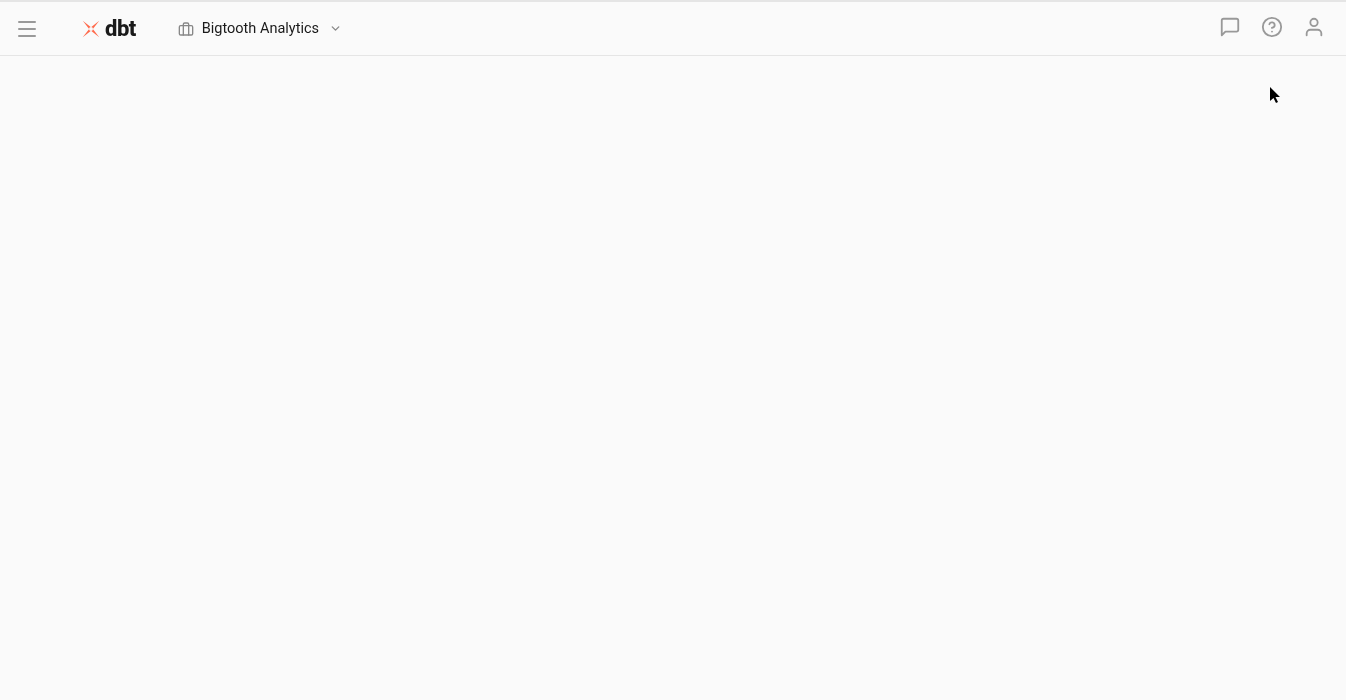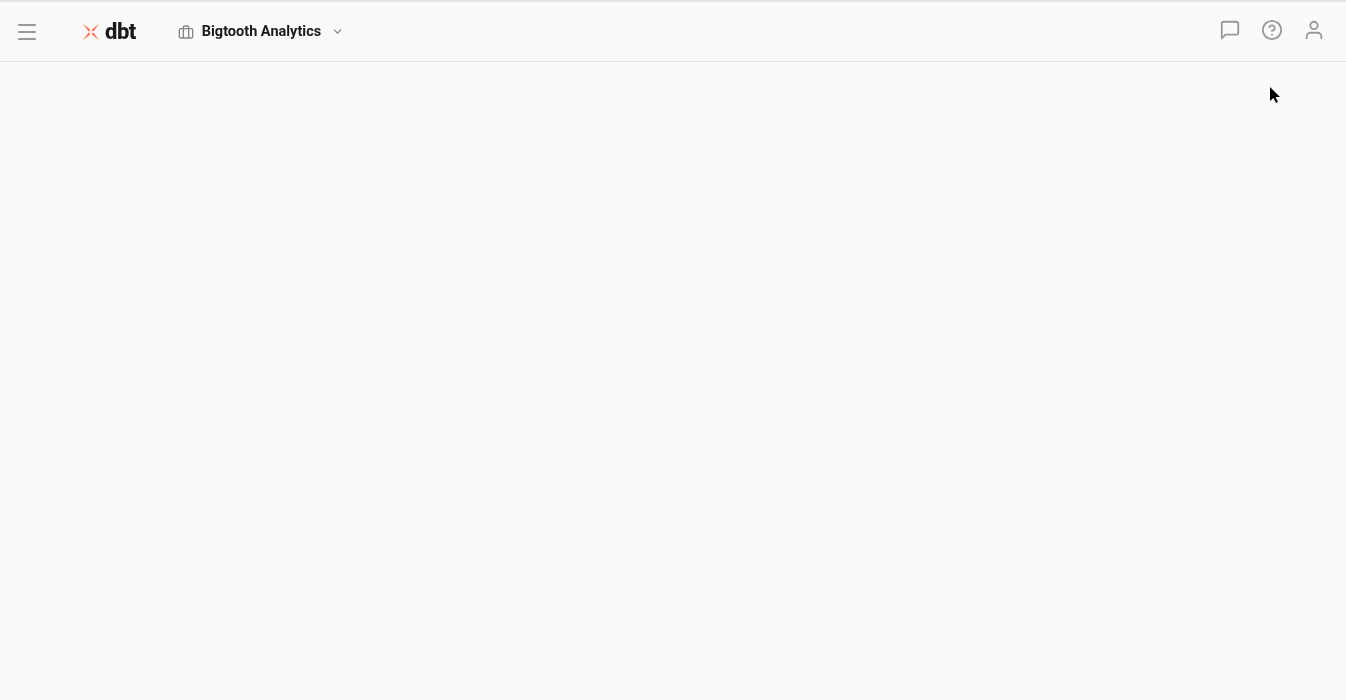--- a/index.html
+++ b/index.html
@@ -13,21 +13,21 @@
       width: 1346px;
       height: 700px;
       overflow: hidden;
     }
     .top-divider {
       height: 2px;
       background: #e5e5e5;
       width: 100%;
     }
     .header {
-      height: 60px;
+      height: 54px;
       background: #fafafa;
       border-bottom: 1px solid #e5e5e5;
       display: flex;
       align-items: center;
       padding: 0 16px;
       justify-content: space-between;
     }
     .header-left {
       display: flex;
       align-items: center;
@@ -72,21 +72,21 @@
       cursor: pointer;
       color: #333;
     }
     .briefcase-icon {
       color: #888;
       display: flex;
       align-items: center;
     }
     .project-name {
       font-size: 14.5px;
-      font-weight: 700;
+      font-weight: 400;
       color: #1a1a1a;
     }
     .chevron {
       color: #888;
       display: flex;
       align-items: center;
       margin-left: 2px;
     }
     .header-right {
       display: flex;

